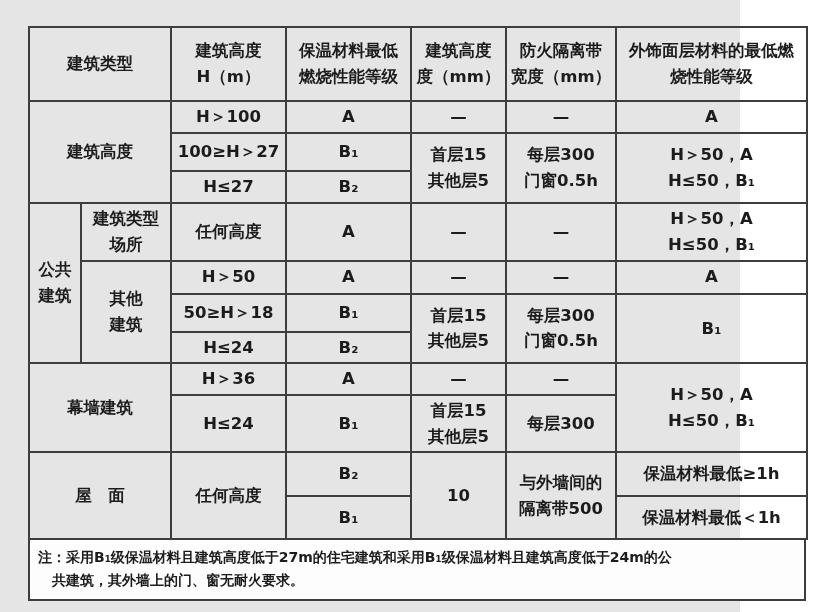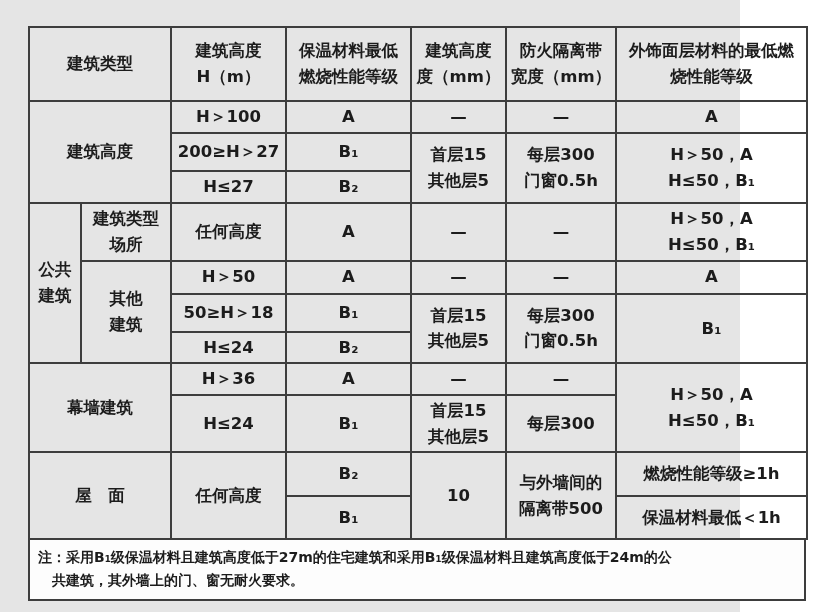--- a/index.html
+++ b/index.html
@@ -93,21 +93,21 @@
 
     <tr class="h-rr1">
       <td colspan="2" rowspan="3">建筑高度</td>
       <td>H＞100</td>
       <td>A</td>
       <td>—</td>
       <td>—</td>
       <td>A</td>
     </tr>
     <tr class="h-rr2">
-      <td>200≥H＞27</td>
+      <td>100≥H＞27</td>
       <td>B₁</td>
       <td rowspan="2">首层15
 其他层5</td>
       <td rowspan="2">每层300
 门窗0.5h</td>
       <td rowspan="2">H＞50，A
 H≤50，B₁</td>
     </tr>
     <tr class="h-rr3">
       <td>H≤27</td>
@@ -166,21 +166,21 @@
       <td>每层300</td>
     </tr>
 
     <tr class="h-rf1">
       <td colspan="2" rowspan="2">屋　面</td>
       <td rowspan="2">任何高度</td>
       <td>B₂</td>
       <td rowspan="2">10</td>
       <td rowspan="2">与外墙间的
 隔离带500</td>
-      <td>燃烧性能等级≥1h</td>
+      <td>保温材料最低≥1h</td>
     </tr>
     <tr class="h-rf2">
       <td>B₁</td>
       <td>保温材料最低＜1h</td>
     </tr>
   </tbody>
     </table>
 
   <div class="note-box">注：采用B₁级保温材料且建筑高度低于27m的住宅建筑和采用B₁级保温材料且建筑高度低于24m的公
 　共建筑，其外墙上的门、窗无耐火要求。</div>

